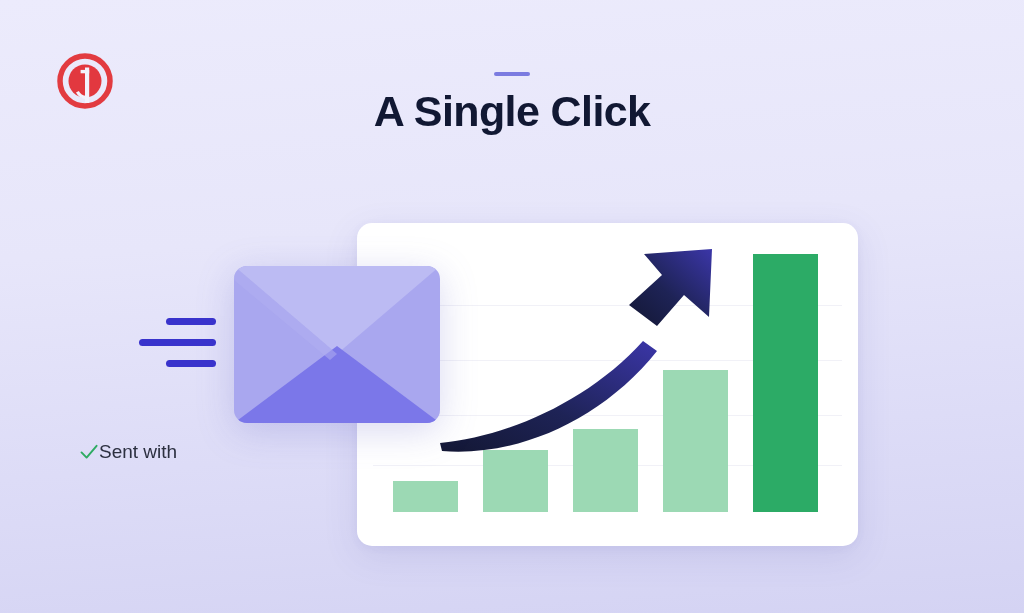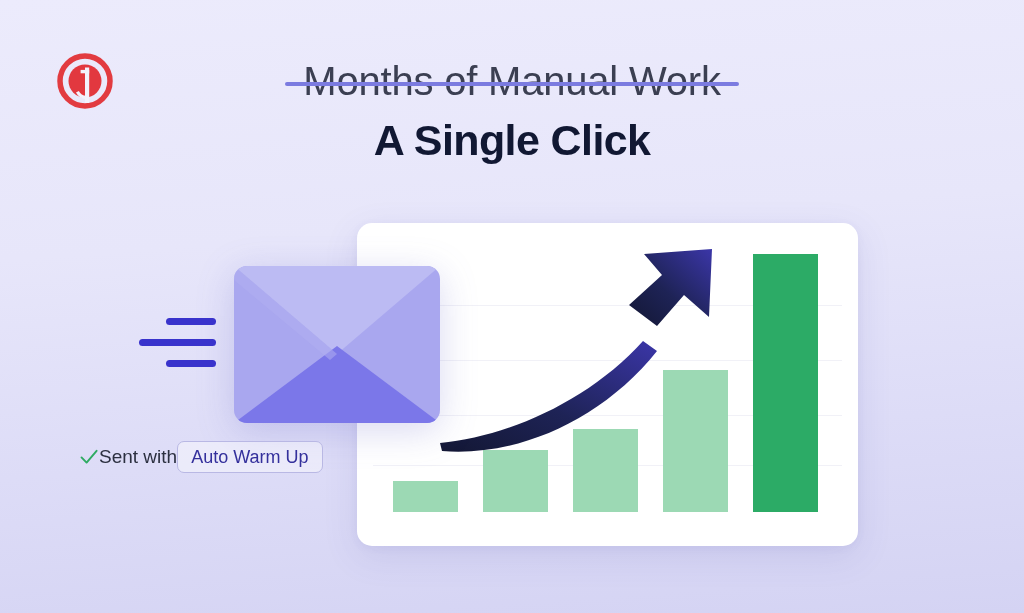--- a/index.html
+++ b/index.html
@@ -193,21 +193,20 @@
       <circle cx="28" cy="28" r="16.5" fill="#e2383f"></circle>
       <path d="M28 14.5 h4.2 V50 h-4.2 Z" fill="#f3f2fd"></path>
       <path d="M23.6 18.6 h8.6" stroke="#f3f2fd" stroke-width="3.4" fill="none"></path>
       <path d="M20.5 40.5 a10.8 10.8 0 0 1 0 -1" stroke="#f3f2fd" stroke-width="0" fill="none"></path>
       <path d="M20.4 38.8 a11 11 0 0 0 7.6 5.6" fill="none" stroke="#f3f2fd" stroke-width="3.2"></path>
     </svg>
   </div>
 
   <div class="headline">
     <div class="headline-strike">
-      <span>Months of Manual Work</span>
       <span class="strike-rule"></span>
     </div>
     <span class="headline-main">A Single Click</span>
   </div>
 
   <div class="chart-card">
 
     <div class="chart-plot">
       <div class="gridline" style="top:82px"></div>
       <div class="gridline" style="top:137px"></div>
@@ -257,16 +256,15 @@
     <span class="motion-line m1"></span>
     <span class="motion-line m2"></span>
     <span class="motion-line m3"></span>
   </div>
 
   <div class="sent-row">
     <svg class="check-icon" viewBox="0 0 20 20">
       <path d="M2.5 10.4 L7.6 15.6 L17.6 3.8" fill="none" stroke="#2eab62" stroke-width="1.9" stroke-linecap="round" stroke-linejoin="round"></path>
     </svg>
     <span class="sent-label">Sent with</span>
-    <span class="warmup-badge">Auto Warm Up</span>
   </div>
 
 </div>
 
 </body></html>

